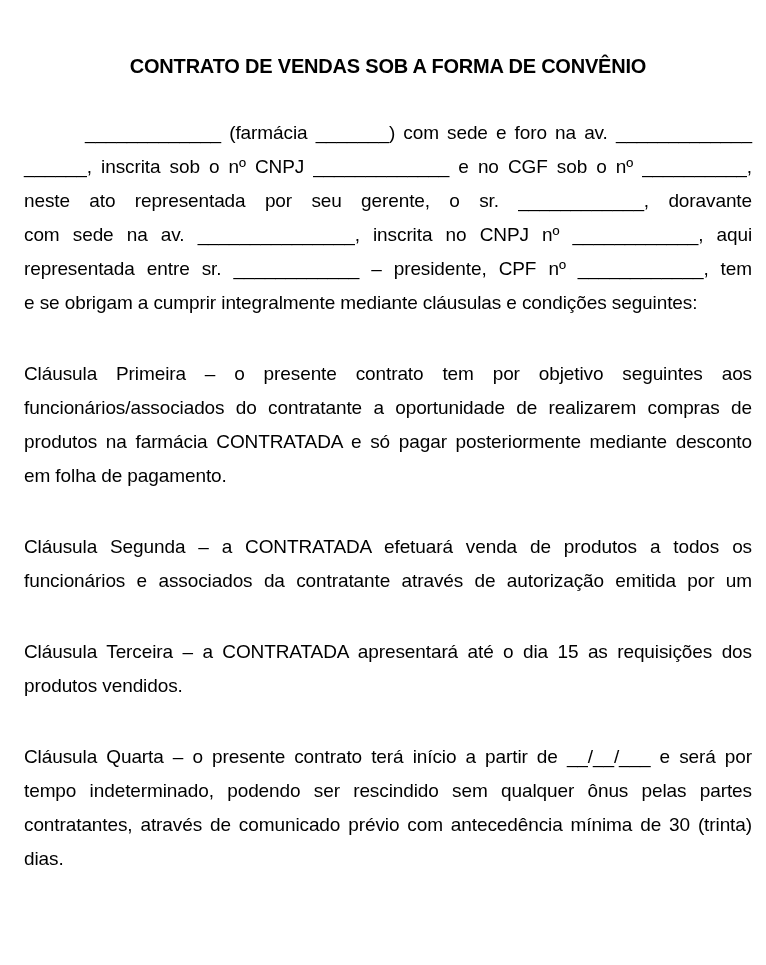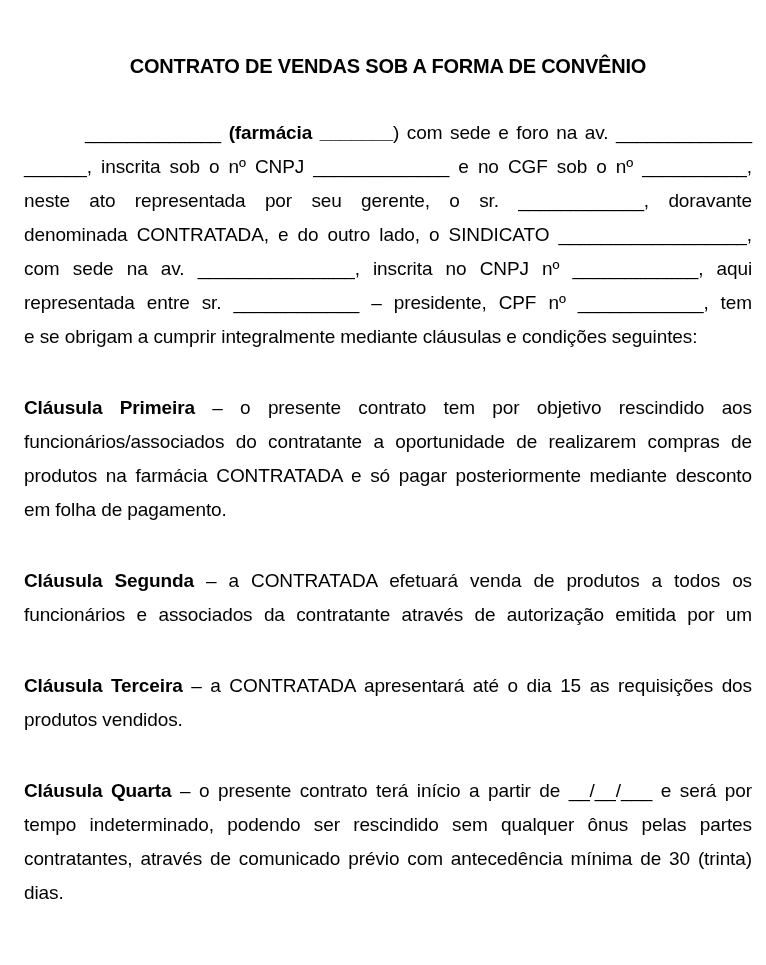--- a/index.html
+++ b/index.html
@@ -42,40 +42,39 @@
     letter-spacing: -0.1px;
     white-space: normal;
     text-align: justify;
     text-align-last: justify;
     text-justify: inter-word;
   }
   .line.last {
     text-align-last: left;
   }
   .seg-bold {
-    font-weight: 700;
+    font-weight: 400;
   }
 </style>
 </head>
 <body>
 
 <div class="page">
   <h1 class="doc-title">CONTRATO DE VENDAS SOB A FORMA DE CONVÊNIO</h1>
   <div class="doc-body">
       <div class="para">
         <div class="line" style="padding-left: 61px;"><span class="seg">_____________ </span><span class="seg-bold">(farmácia _______</span><span class="seg">) com sede e foro na av. _____________</span></div>
         <div class="line"><span class="seg">______, inscrita sob o nº CNPJ _____________ e no CGF sob o nº __________,</span></div>
         <div class="line"><span class="seg">neste ato representada por seu gerente, o sr. ____________, doravante</span></div>
-        <div class="line"><span class="seg">denominada CONTRATADA, e do outro lado, o SINDICATO __________________,</span></div>
         <div class="line"><span class="seg">com sede na av. _______________, inscrita no CNPJ nº ____________, aqui</span></div>
         <div class="line"><span class="seg">representada entre sr. ____________ – presidente, CPF nº ____________, tem</span></div>
         <div class="line last"><span class="seg">e se obrigam a cumprir integralmente mediante cláusulas e condições seguintes:</span></div>
       </div>
       <div class="para">
-        <div class="line"><span class="seg-bold">Cláusula Primeira</span><span class="seg"> – o presente contrato tem por objetivo rescindido aos</span></div>
+        <div class="line"><span class="seg-bold">Cláusula Primeira</span><span class="seg"> – o presente contrato tem por objetivo seguintes aos</span></div>
         <div class="line"><span class="seg">funcionários/associados do contratante a oportunidade de realizarem compras de</span></div>
         <div class="line"><span class="seg">produtos na farmácia CONTRATADA e só pagar posteriormente mediante desconto</span></div>
         <div class="line last"><span class="seg">em folha de pagamento.</span></div>
       </div>
       <div class="para">
         <div class="line"><span class="seg-bold">Cláusula Segunda</span><span class="seg"> – a CONTRATADA efetuará venda de produtos a todos os</span></div>
         <div class="line"><span class="seg">funcionários e associados da contratante através de autorização emitida por um</span></div>
       </div>
       <div class="para">
         <div class="line"><span class="seg-bold">Cláusula Terceira</span><span class="seg"> – a CONTRATADA apresentará até o dia 15 as requisições dos</span></div>

